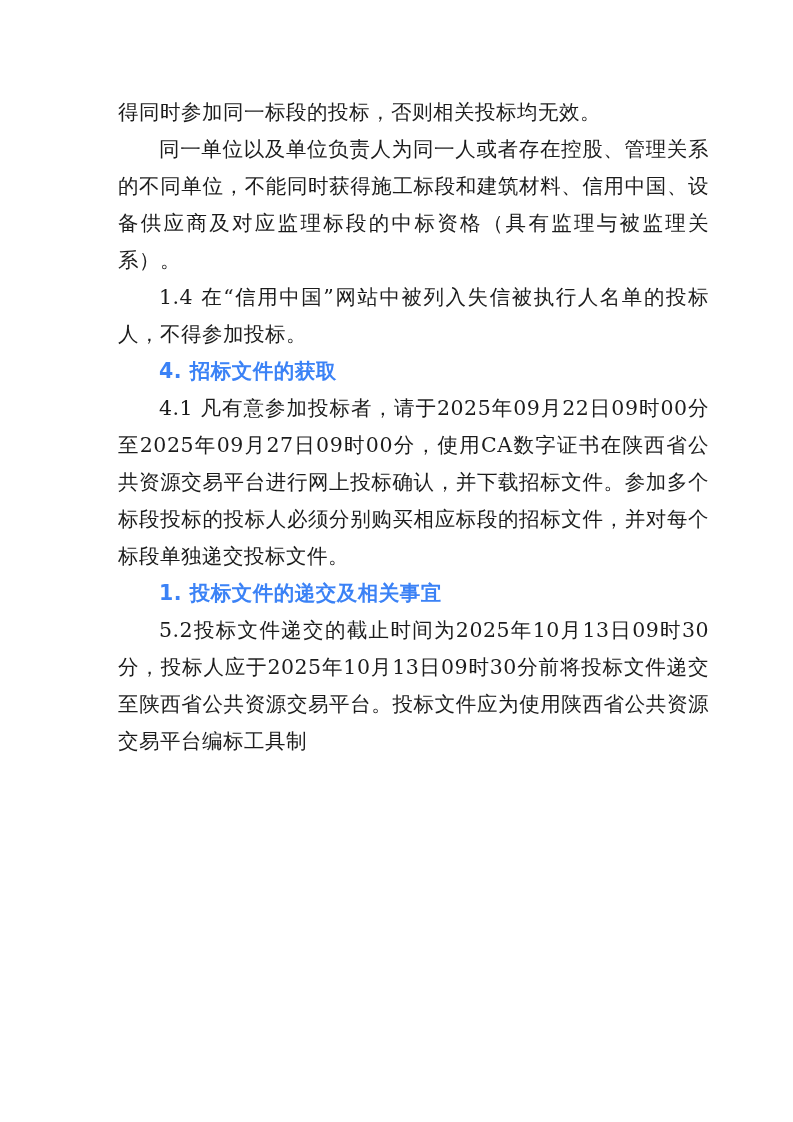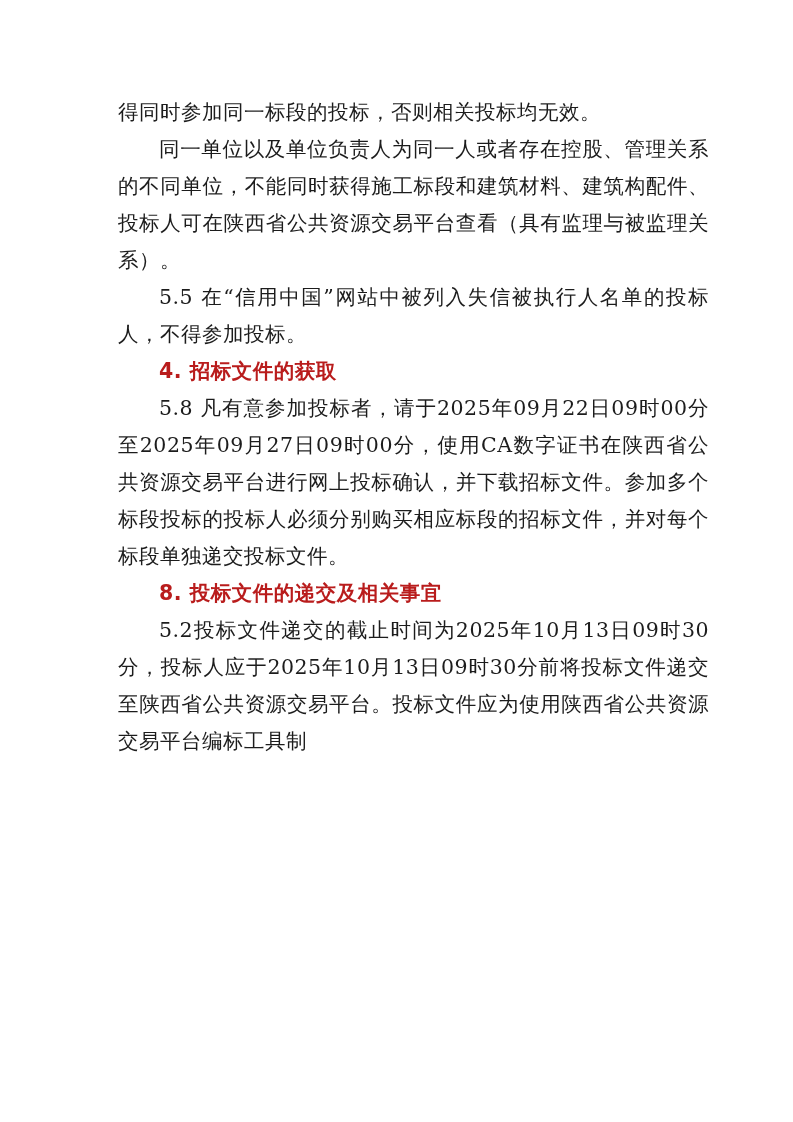--- a/index.html
+++ b/index.html
@@ -30,31 +30,31 @@
     text-indent: 0;
   }
   .heading {
     margin: 0;
     text-align: left;
     text-indent: 2em;
     font-family: "DejaVu Sans", "Liberation Sans", sans-serif;
     font-weight: 700;
     font-size: 20.5px;
     letter-spacing: 0.5px;
-    color: #b91c1c;
+    color: #3b82f6;
   }
   .underline {
     text-underline-offset: 5px;
     text-decoration-thickness: 1.5px;
   }
 </style>
 </head>
 <body>
 
 <div class="page">
   <p class="para no-indent">得同时参加同一标段的投标，否则相关投标均无效。</p>
-  <p class="para">同一单位以及单位负责人为同一人或者存在控股、管理关系的不同单位，不能同时获得施工标段和建筑材料、建筑构配件、投标人可在陕西省公共资源交易平台查看（具有监理与被监理关系）。</p>
-  <p class="para">5.5 在“信用中国”网站中被列入失信被执行人名单的投标人，不得参加投标。</p>
+  <p class="para">同一单位以及单位负责人为同一人或者存在控股、管理关系的不同单位，不能同时获得施工标段和建筑材料、信用中国、设备供应商及对应监理标段的中标资格（具有监理与被监理关系）。</p>
+  <p class="para">1.4 在“信用中国”网站中被列入失信被执行人名单的投标人，不得参加投标。</p>
   <p class="heading">4. 招标文件的获取</p>
-  <p class="para">5.8 凡有意参加投标者，请于2025年09月22日09时00分至2025年09月27日09时00分，使用CA数字证书在陕西省公共资源交易平台进行网上投标确认，并下载招标文件。参加多个标段投标的投标人必须分别购买相应标段的招标文件，并对每个标段单独递交投标文件。</p>
-  <p class="heading">8. 投标文件的递交及相关事宜</p>
+  <p class="para">4.1 凡有意参加投标者，请于2025年09月22日09时00分至2025年09月27日09时00分，使用CA数字证书在陕西省公共资源交易平台进行网上投标确认，并下载招标文件。参加多个标段投标的投标人必须分别购买相应标段的招标文件，并对每个标段单独递交投标文件。</p>
+  <p class="heading">1. 投标文件的递交及相关事宜</p>
   <p class="para"><span>5.2投标文件递交的截止时间为2025年10月13日09时30分，投标人应于2025年10月13日09时30分前将投标文件递交至</span><span class="underline">陕西省公共资源交易平台</span><span>。投标文件应为使用陕西省公共资源交易平台编标工具制</span></p>
 </div>
 
 </body></html>

